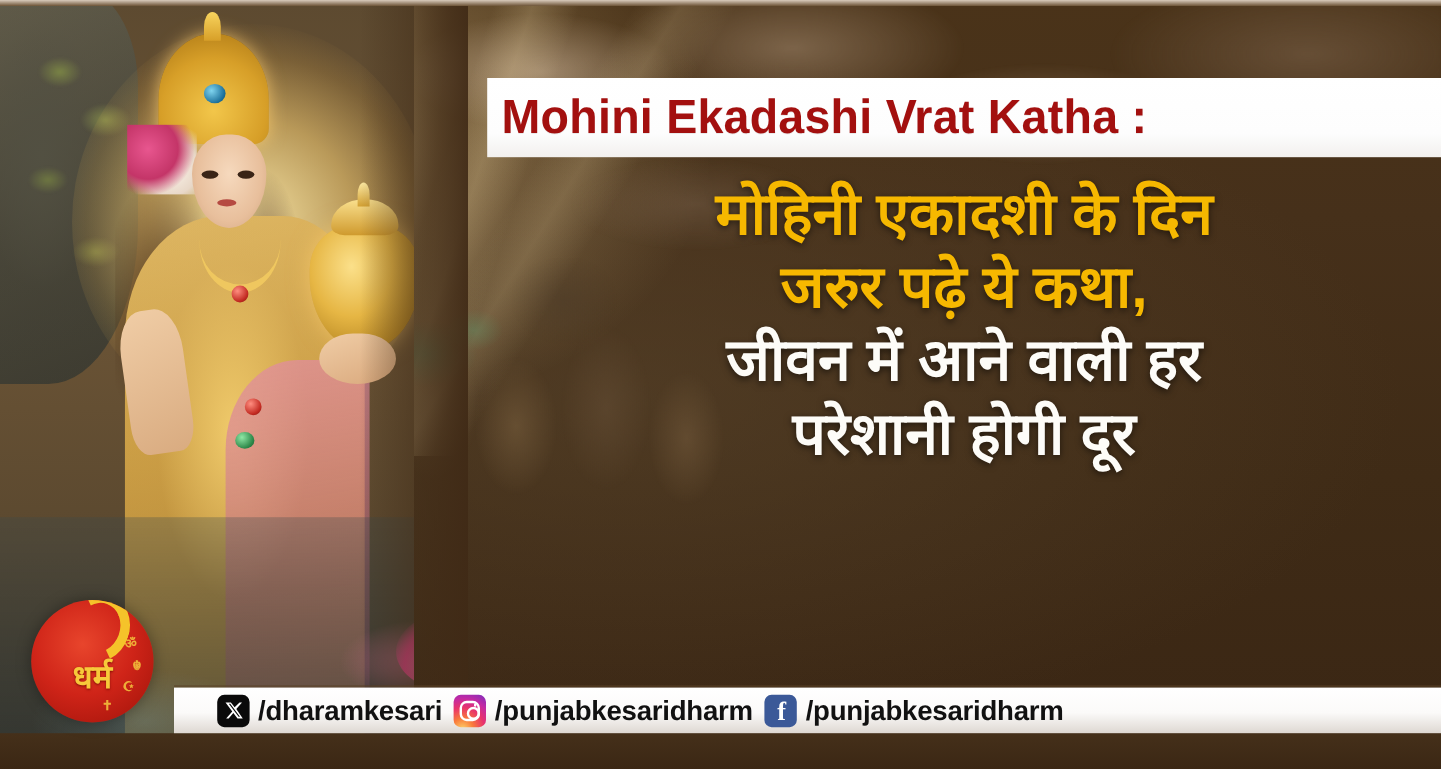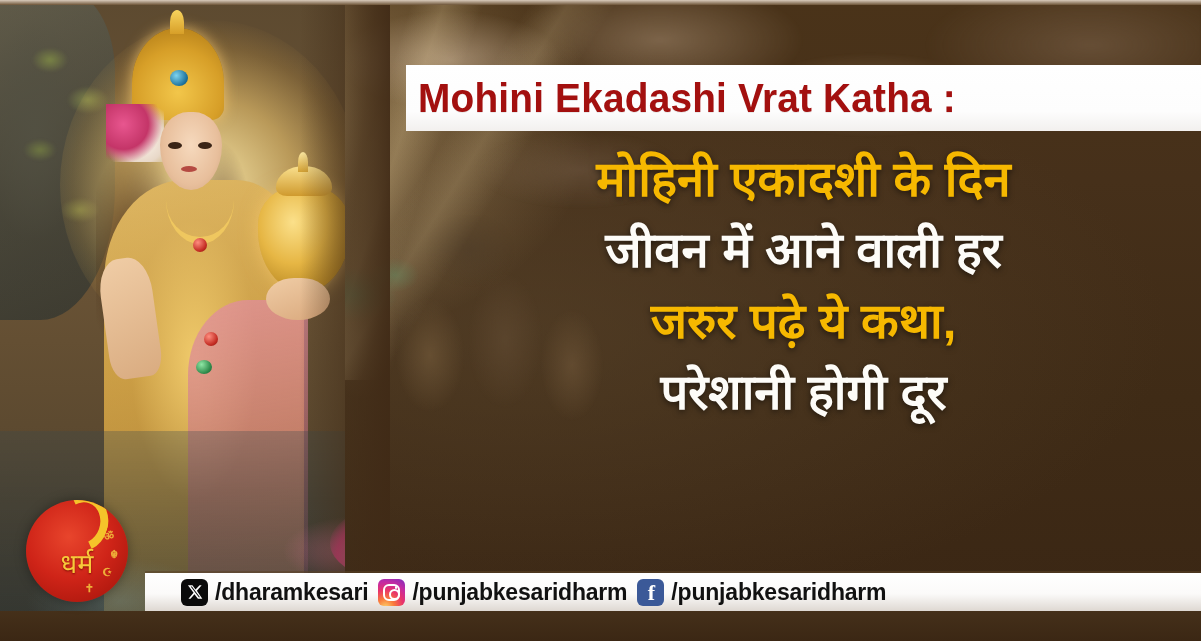--- a/index.html
+++ b/index.html
@@ -214,21 +214,21 @@
     white-space:nowrap;
     transform:scaleX(.97);
     transform-origin:left center;
     text-shadow:0 1px 0 rgba(0,0,0,.08);
   }
 
   
   .headline{
     position:absolute; left:406px; top:150px; width:795px; height:400px;
     display:flex; flex-direction:column; align-items:center; justify-content:flex-start;
-    gap:12px;
+    gap:2px;
   }
   .hline{
     font-family:"Liberation Sans", sans-serif;
     font-weight:700;
     font-size:49px;
     line-height:1.04;
     white-space:nowrap;
     text-align:center;
     padding:4px 0;
   }
@@ -247,21 +247,21 @@
     position:absolute; left:30px; top:-6px; width:52px; height:58px;
     border:8px solid #f5c32a;
     border-radius:50%;
     border-left-color:transparent; border-bottom-color:transparent;
     transform:rotate(20deg);
   }
   .logo-word{
     position:absolute; left:0; right:0; top:44px;
     text-align:center;
     color:#f7c93a;
-    font-weight:400;
+    font-weight:700;
     font-size:27px;
     text-shadow:0 1px 2px rgba(120,10,0,.9);
   }
   .logo-sym{
     position:absolute; color:#f0b73a; font-size:11px; opacity:.95; font-weight:700;
   }
   .sym-om{right:14px; top:28px;}
   .sym-khanda{right:10px; top:48px;}
   .sym-moon{right:16px; top:66px;}
   .sym-cross{right:34px; top:82px;}
@@ -358,22 +358,22 @@
     <div class="lotus"></div>
   </div>
   <div class="photo-feather"></div>
 
   <div class="title-banner">
     <div class="title-text">Mohini Ekadashi Vrat Katha :</div>
   </div>
 
   <div class="headline">
     <div class="hline yellow">मोहिनी एकादशी के दिन</div>
+    <div class="hline yellow">जरुर पढ़े ये कथा,</div>
     <div class="hline white">जीवन में आने वाली हर</div>
-    <div class="hline yellow">जरुर पढ़े ये कथा,</div>
     <div class="hline white">परेशानी होगी दूर</div>
   </div>
 
   <div class="bottom-strip"></div>
 
   <div class="logo">
     <div class="logo-swoosh"></div>
     <div class="logo-word">धर्म</div>
     <div class="logo-sym sym-om">ॐ</div>
     <div class="logo-sym sym-khanda">☬</div>

